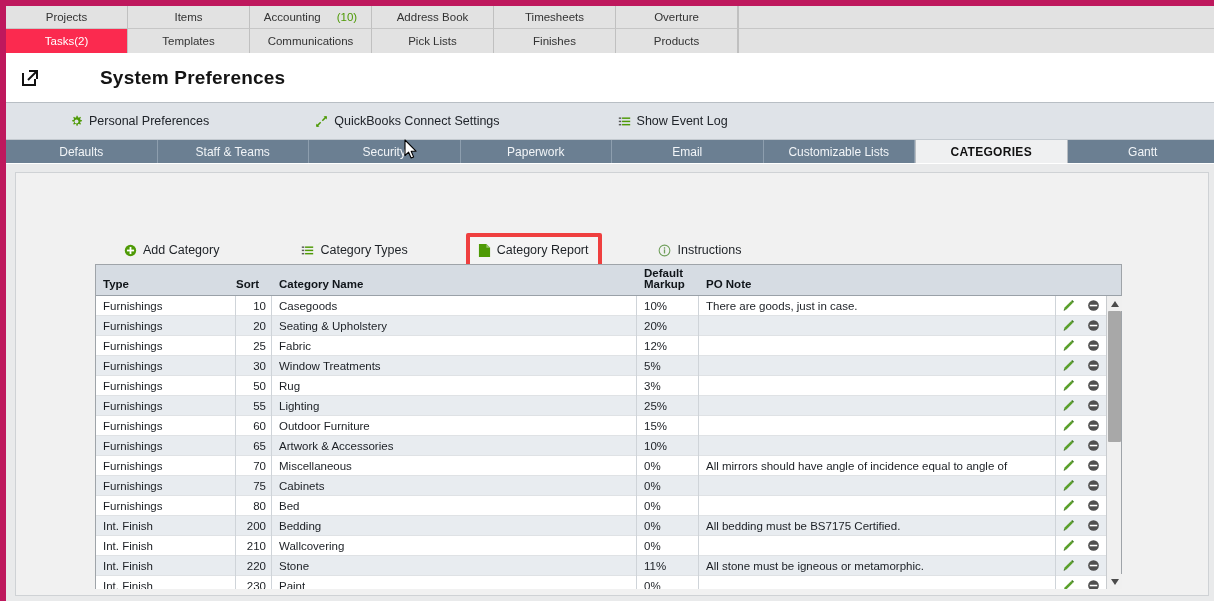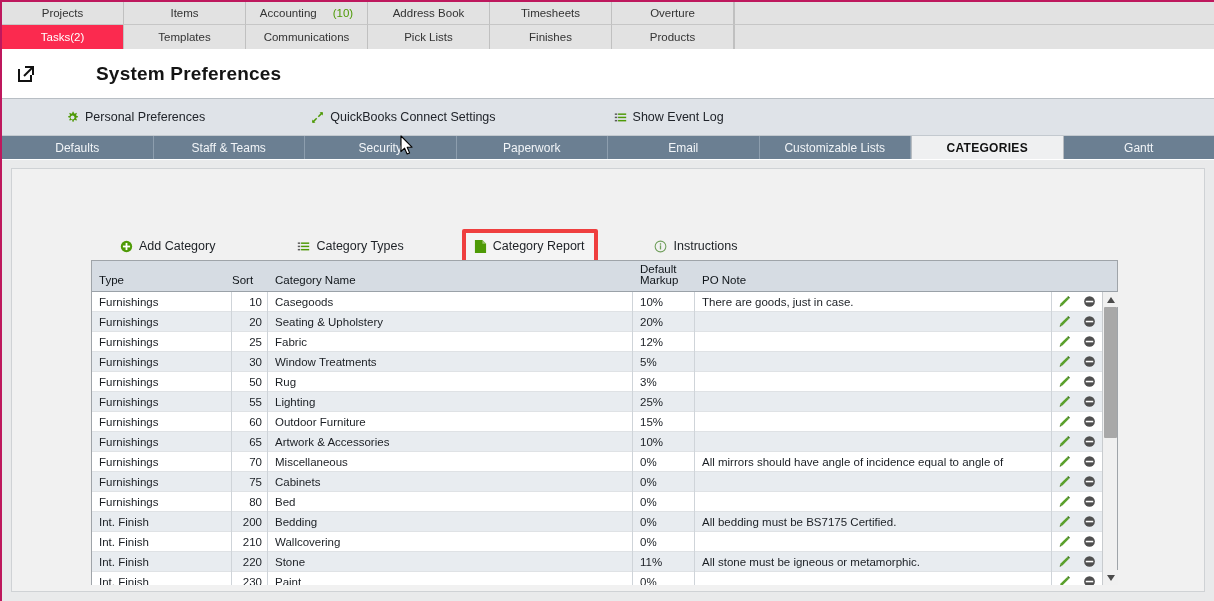--- a/index.html
+++ b/index.html
@@ -7,21 +7,21 @@
     margin: 0; padding: 0;
     width: 1214px; height: 601px;
     font-family: "Liberation Sans", sans-serif;
     background: #ffffff;
     overflow: hidden;
   }
   #app {
     position: relative;
     width: 1214px; height: 601px;
     background: #e8e8e8;
-    border: 2px solid #be185d;
+    border: 6px solid #be185d;
   }
 
   
   .topnav {
     position: absolute; left: 0; top: 0;
     width: 1212px; height: 47px;
     background: #e2e2e2;
     border-bottom: 2px solid #9aa3ab;
   }
   .topnav-row {
@@ -169,21 +169,21 @@
   }
   .thead {
     display: flex;
     height: 31px;
     background: #d6dce3;
     border-bottom: 1px solid #9aa1a8;
     align-items: flex-end;
   }
   .th {
     font-size: 11.5px;
-    font-weight: normal;
+    font-weight: bold;
     color: #10151a;
     padding: 0 0 5px 7px;
     line-height: 11px;
     white-space: pre-line;
     border-right: 1px solid #d6dce3;
   }
   .th.c-type  { width: 140px; }
   .th.c-sort  { width: 36px; text-align: left; padding-left: 0; }
   .th.c-name  { width: 365px; }
   .th.c-mark  { width: 62px; align-self: flex-end; }

